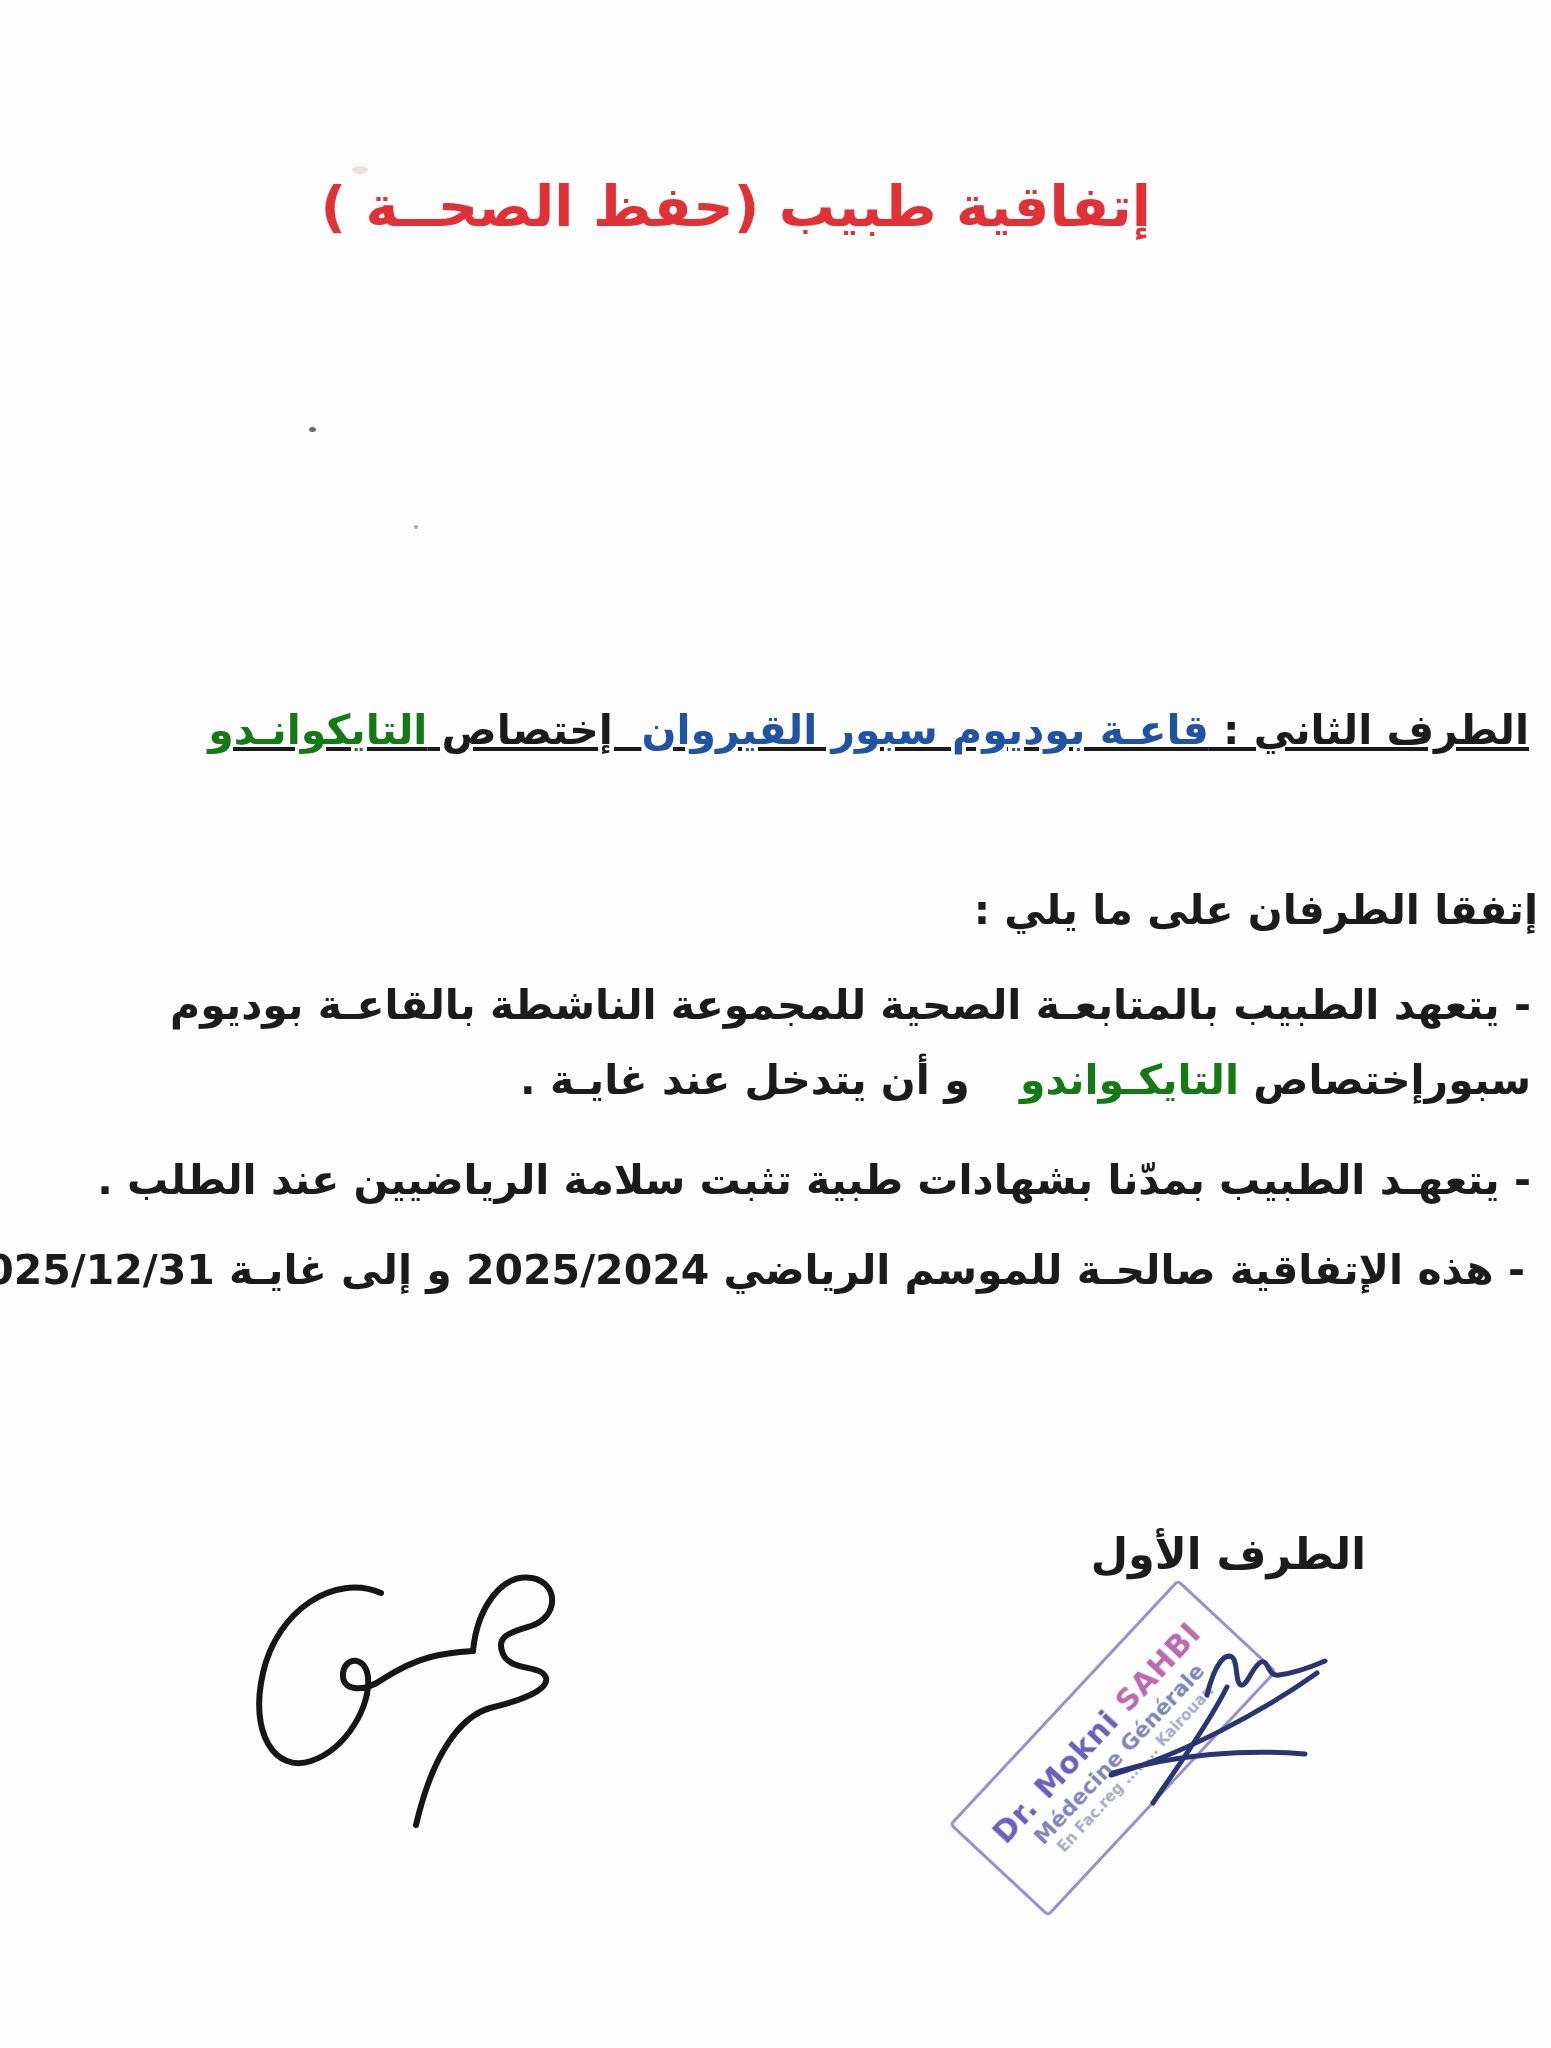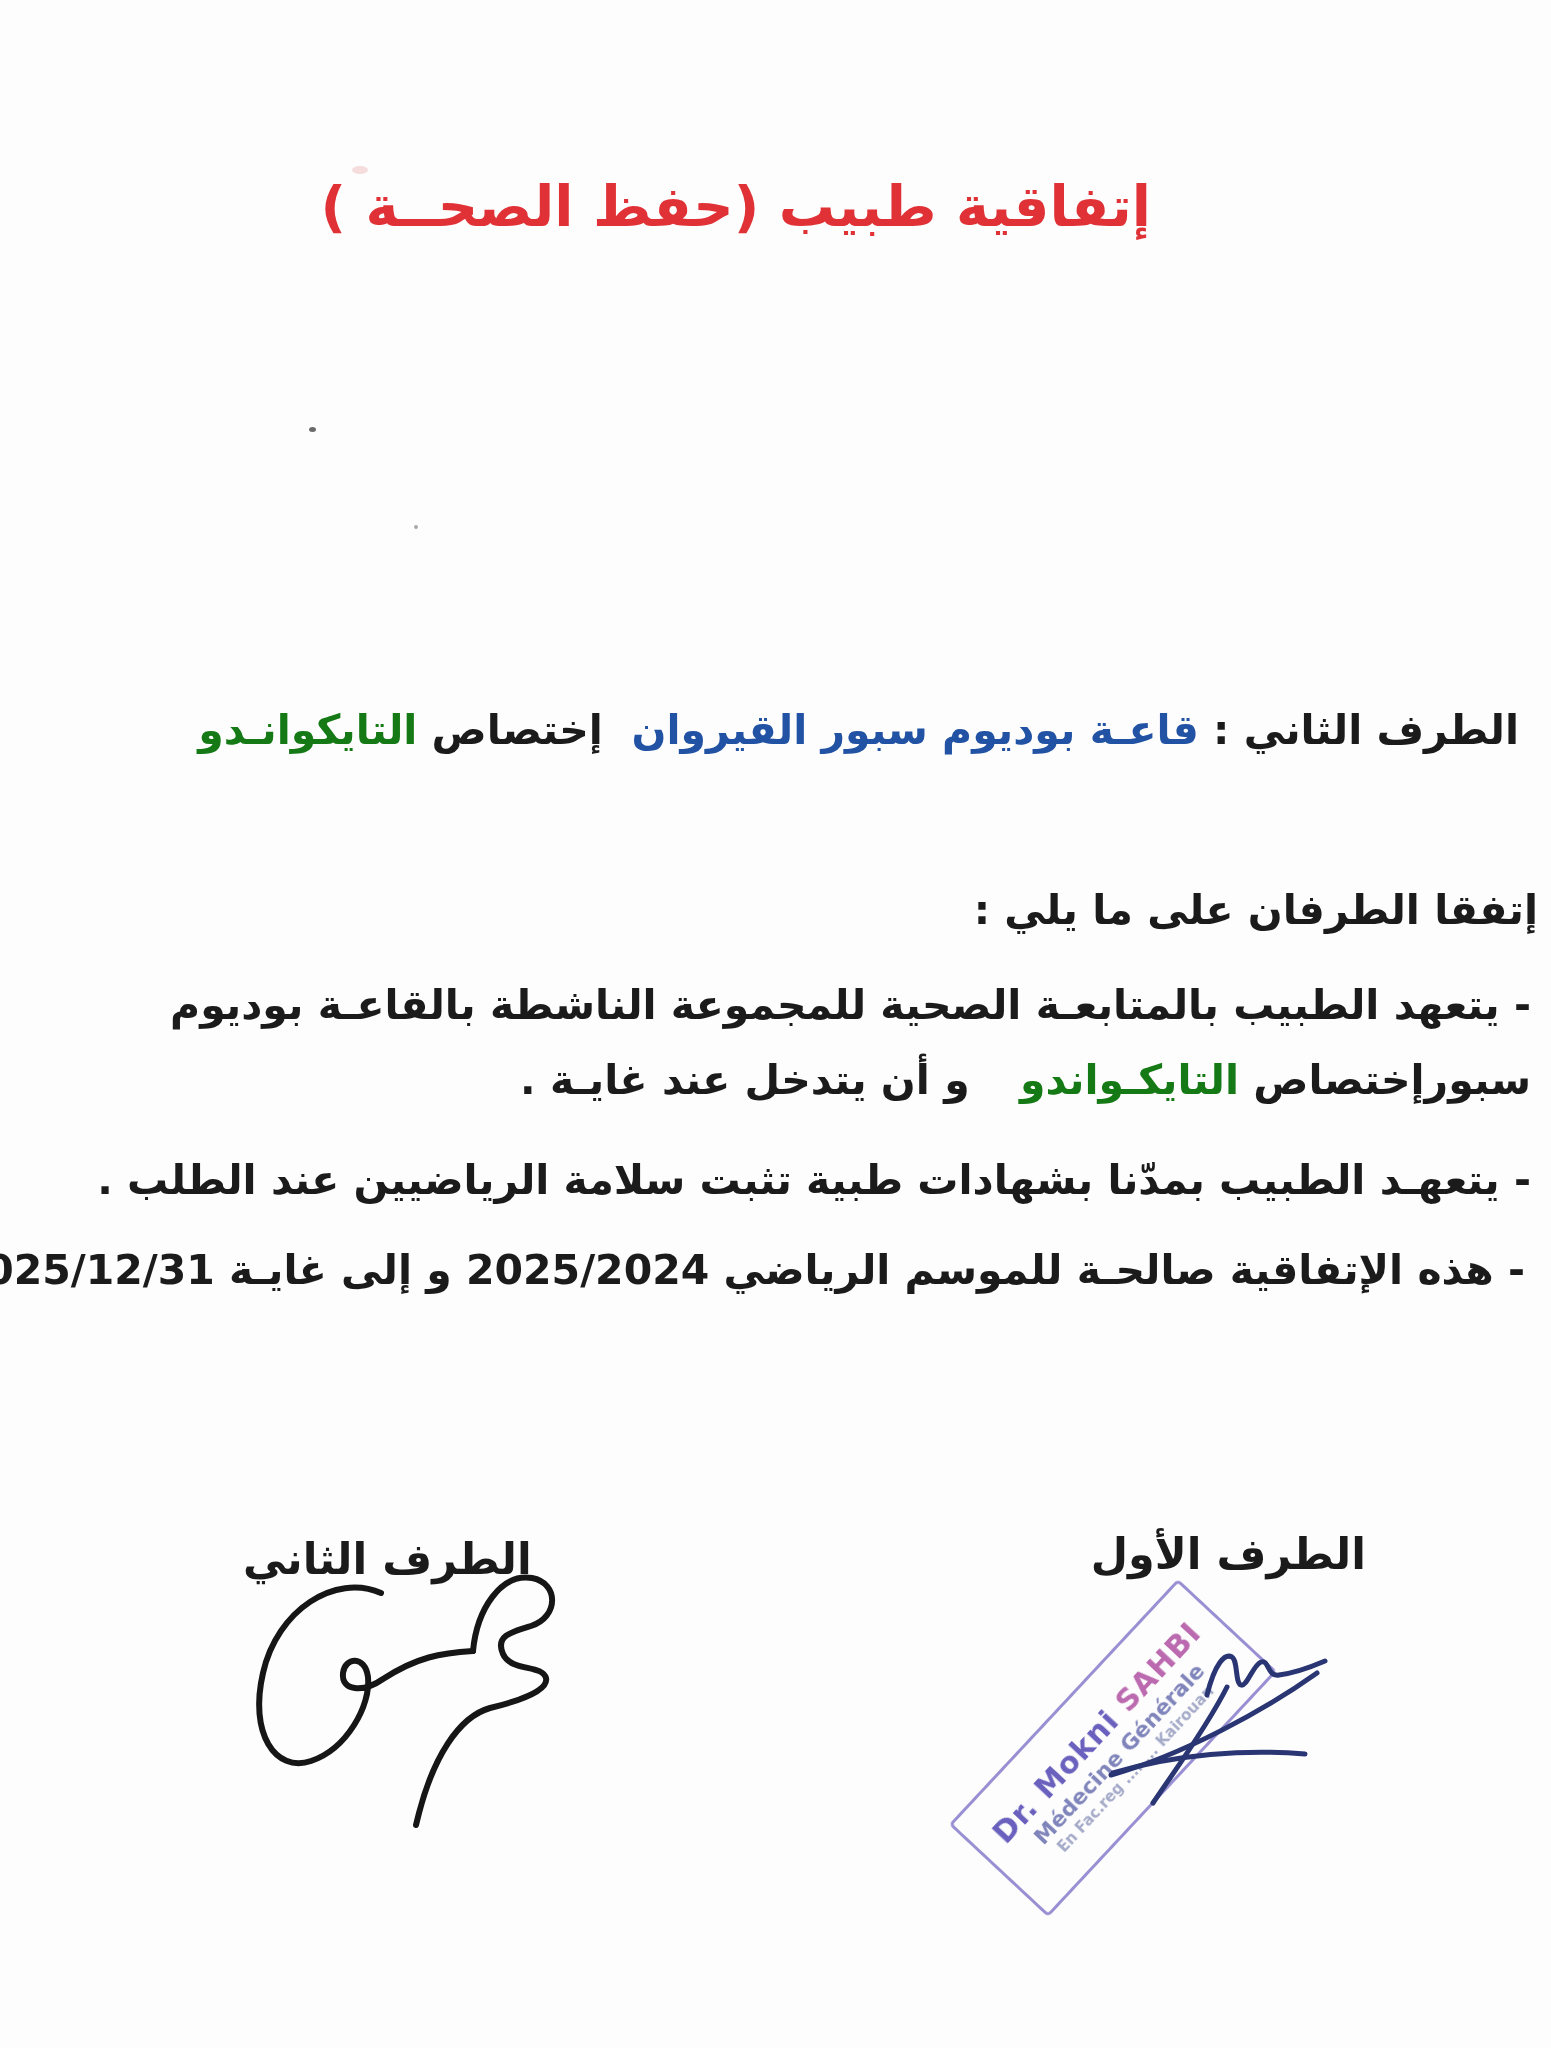--- a/index.html
+++ b/index.html
@@ -52,38 +52,37 @@
 
 <div class="page">
 
   <div class="line title" style="top:152px;right:400px;color:#e03236;margin-top:20px;">إتفاقية طبيب (حفظ الصحــة )</div>
 
   <div class="speck" style="left:309px;top:427px;width:7px;height:5px;background:#6a6a6a;"></div>
   <div class="speck" style="left:414px;top:525px;width:4px;height:4px;background:#a8a8a8;"></div>
   <div class="speck" style="left:352px;top:166px;width:16px;height:8px;background:rgba(230,160,160,0.35);"></div>
 
 
-  <div class="line body-text" style="top:705px;right:32px;">
+  <div class="line body-text" style="top:705px;right:22px;text-decoration:underline;">
     <span>الطرف الثاني : </span><span style="color:#2152a3;">قاعـة بوديوم سبور القيروان</span><span>&nbsp; إختصاص </span><span style="color:#157a15;">التايكوانـدو</span>
   </div>
 
   <div class="line body-text" style="top:885px;right:13px;margin-left:21px;">إتفقا الطرفان على ما يلي :</div>
 
   <div class="line body-text" style="top:980px;right:20px;">- يتعهد الطبيب بالمتابعـة الصحية للمجموعة الناشطة بالقاعـة بوديوم</div>
 
   <div class="line body-text" style="top:1055px;right:20px;">
     <span>سبورإختصاص </span><span style="color:#157a15;margin-left:36px;">التايكـواندو</span><span> و أن يتدخل عند غايـة .</span>
   </div>
 
   <div class="line body-text" style="top:1155px;right:20px;">- يتعهـد الطبيب بمدّنا بشهادات طبية تثبت سلامة الرياضيين عند الطلب .</div>
 
   <div class="line body-text" style="top:1245px;right:26px;">- هذه الإتفاقية صالحـة للموسم الرياضي 2025/2024 و إلى غايـة 2025/12/31</div>
 
   <div class="line sig-label" style="top:1528px;right:185px;">الطرف الأول</div>
-  <div class="line sig-label" style="top:1533px;left:243px;">الطرف الثاني</div>
 
   <svg class="sig" style="left:185px;top:1565px;" width="420" height="330" viewBox="0 0 420 330" aria-hidden="true">
     <path d="M 196 28 C 150 8, 92 45, 78 108 C 64 168, 90 208, 126 196
              C 162 184, 186 140, 183 112 C 180 90, 160 92, 158 108
              C 156 126, 178 128, 198 114 C 232 92, 256 88, 288 86" stroke="#161616" stroke-width="6"></path>
     <path d="M 288 86 C 292 44, 316 8, 347 13 C 374 18, 374 52, 346 61
              C 326 67, 310 71, 318 89 C 326 107, 357 99, 361 113
              C 364 126, 330 137, 305 143 C 273 152, 248 194, 234 248 L 231 260" stroke="#161616" stroke-width="6"></path>
   </svg>
 

